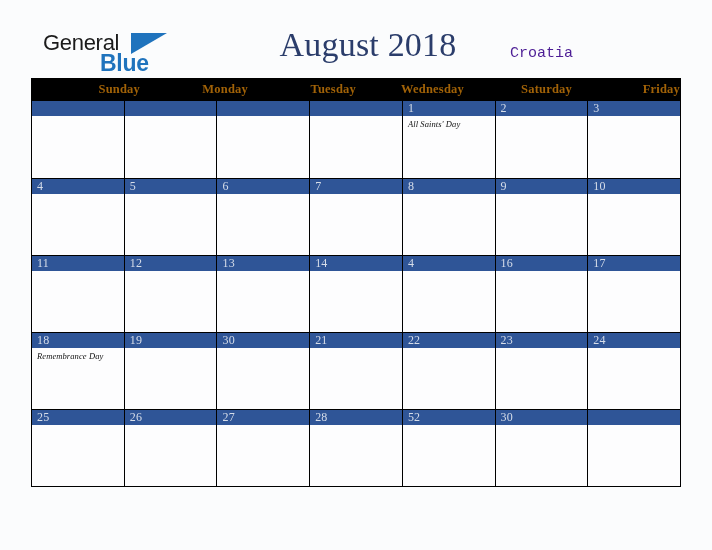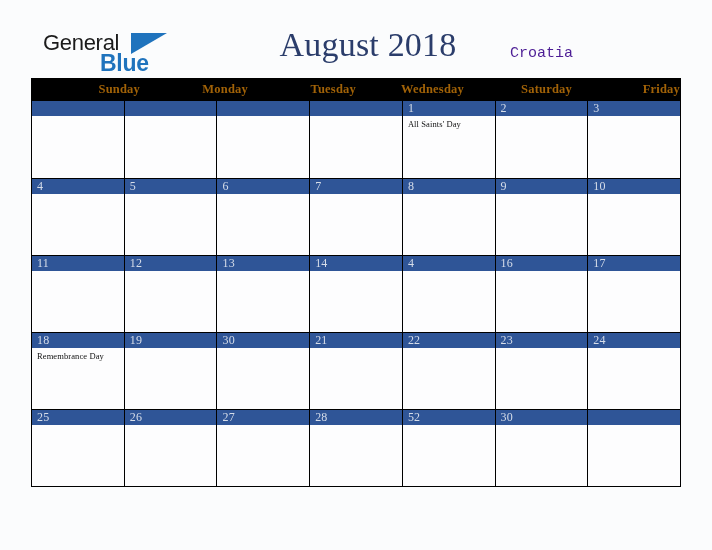--- a/index.html
+++ b/index.html
@@ -151,20 +151,21 @@
     align-items: center;
   }
   .day-num {
     color: #d6dde9;
     font-size: 12px;
     line-height: 15px;
     letter-spacing: 0.2px;
   }
   .day-events {
     padding: 3px 4px 0 5px;
+    font-style: italic;
   }
   .event {
     font-size: 8.5px;
     color: #111111;
     line-height: 11px;
     letter-spacing: 0.1px;
     white-space: nowrap;
   }
 </style>
 </head>

